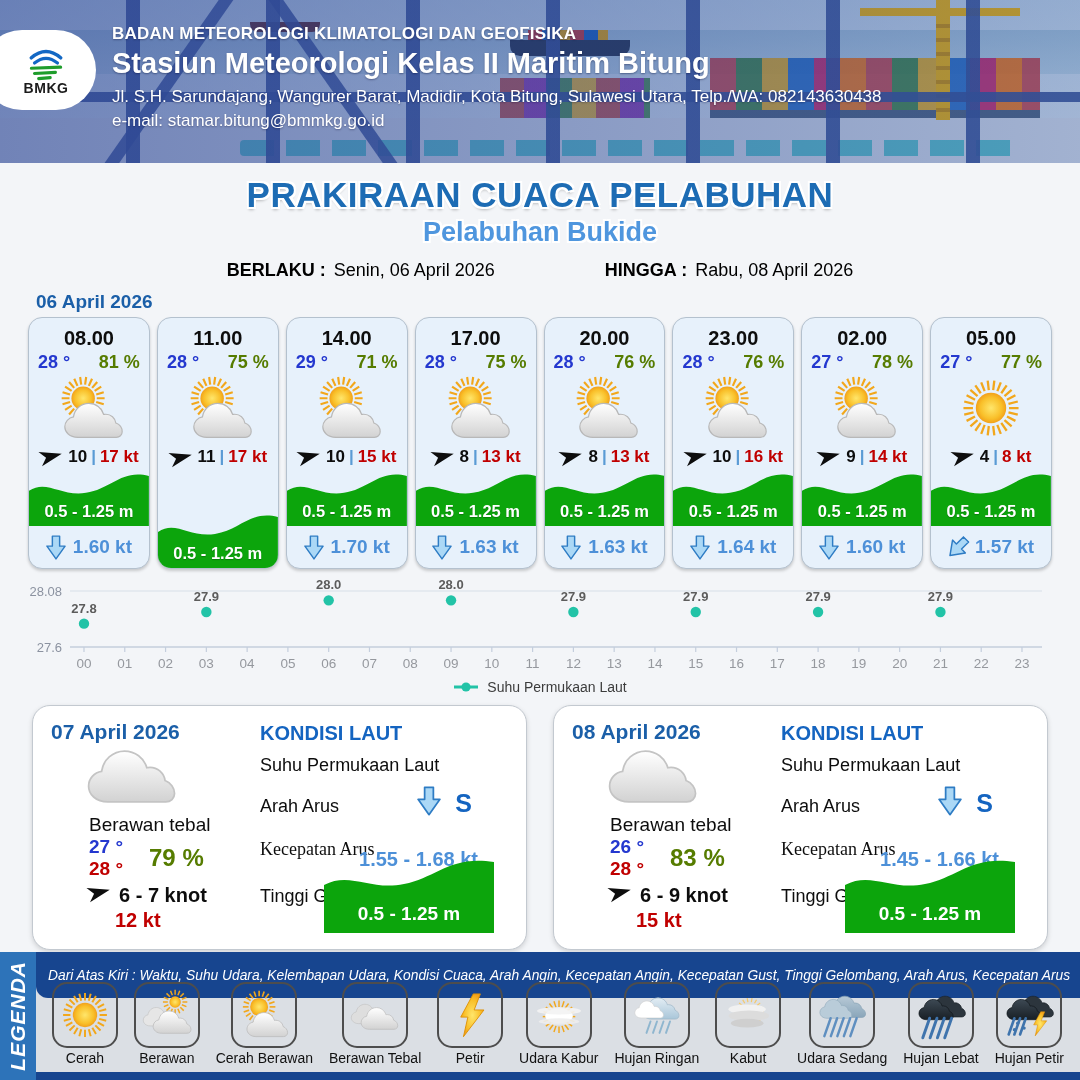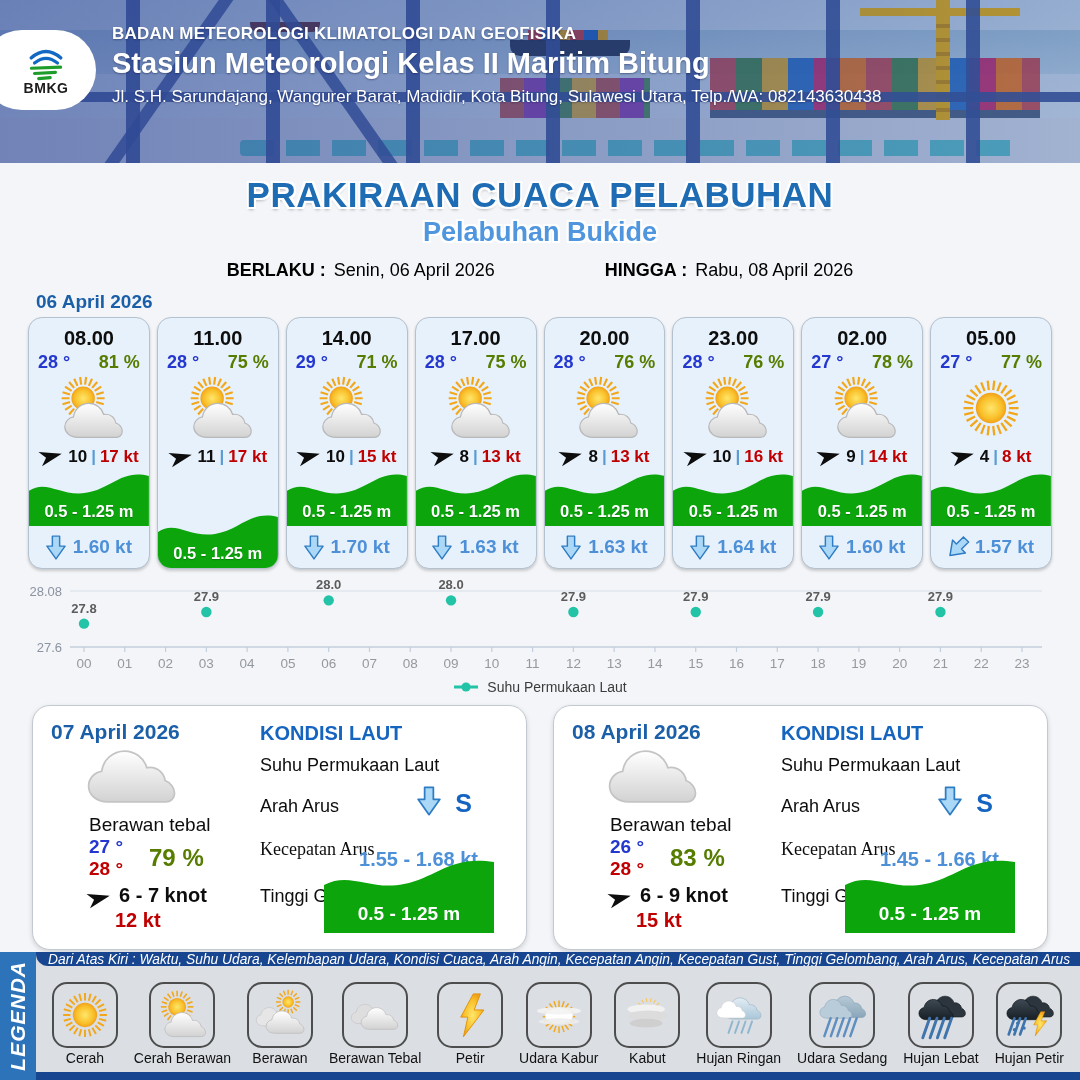--- a/index.html
+++ b/index.html
@@ -78,21 +78,21 @@
     height:245px;padding:14px 18px;display:flex;}
   .d-left{width:44%;position:relative;}
   .d-date{font-size:21px;font-weight:bold;color:#1b5fa8;}
   .d-ico{margin:2px 0 0 34px;}
   .d-cond{font-size:19px;color:#0d0d0d;margin:2px 0 0 38px;}
   .d-tt{display:flex;align-items:center;margin-left:38px;}
   .d-temps{display:flex;flex-direction:column;line-height:1.15;}
   .d-tmin{color:#2438cf;font-weight:bold;font-size:19px;}
   .d-tmax{color:#c00000;font-weight:bold;font-size:19px;}
   .d-hum{color:#567c00;font-weight:bold;font-size:24px;margin-left:26px;}
-  .d-wind{display:flex;align-items:flex-end;gap:8px;margin:4px 0 0 36px;font-size:20px;font-weight:bold;color:#0d0d0d;}
+  .d-wind{display:flex;align-items:flex-start;gap:8px;margin:4px 0 0 36px;font-size:20px;font-weight:bold;color:#0d0d0d;}
   .d-wind .wa{display:inline-flex;transform:rotate(-14deg);}
   .d-gust{color:#c00000;font-weight:bold;font-size:20px;margin:2px 0 0 64px;}
   .d-right{flex:1;position:relative;padding-left:8px;}
   .k-head{font-size:20px;font-weight:bold;color:#1464c0;margin-top:2px;}
   .k-label{font-size:18px;color:#0d0d0d;}
   .k-l1{margin-top:10px;}
   .k-l2{margin-top:20px;}
   .k-l3{margin-top:22px;font-family:Liberation Serif, serif;}
   .k-l4{margin-top:26px;}
   .k-dir{position:absolute;right:36px;top:66px;display:flex;align-items:center;gap:14px;}
@@ -100,21 +100,21 @@
   .k-speed{position:absolute;right:30px;top:128px;font-size:20px;font-weight:bold;color:#4d90d8;}
   .k-wave{position:absolute;right:14px;bottom:2px;width:170px;height:80px;}
   .k-wave svg{position:absolute;inset:0;}
   .k-wavetext{position:absolute;left:0;right:0;bottom:8px;text-align:center;color:#fff;font-weight:bold;font-size:19px;}
 
   
   .legend{position:absolute;left:0;right:0;bottom:0;height:128px;background:#dbdfe4;}
   .leg-bottom{position:absolute;left:0;right:0;bottom:0;height:8px;background:#17458f;}
   .leg-strip{position:absolute;left:0;top:0;bottom:0;width:36px;background:#2d73b9;z-index:2;display:flex;align-items:center;justify-content:center;}
   .leg-strip span{writing-mode:vertical-rl;transform:rotate(180deg);color:#fff;font-weight:bold;font-style:italic;font-size:21px;letter-spacing:1px;}
-  .leg-note{position:absolute;left:36px;right:0;top:0;height:14px;background:#17458f;color:#fff;font-style:italic;font-size:13.8px;
+  .leg-note{position:absolute;left:36px;right:0;top:0;height:46px;background:#17458f;color:#fff;font-style:italic;font-size:13.8px;
     display:flex;align-items:center;padding-left:12px;border-radius:0 0 0 12px;white-space:nowrap;overflow:hidden;}
   .leg-items{position:absolute;left:36px;right:0;top:30px;bottom:8px;display:flex;justify-content:space-evenly;}
   .leg-item{display:flex;flex-direction:column;align-items:center;gap:2px;}
   .leg-box{width:66px;height:66px;border:2px solid #4d4d4d;border-radius:15px;display:flex;align-items:center;justify-content:center;}
   .leg-label{font-size:14px;color:#111;}
 </style>
 </head>
 <body>
 
 <svg width="0" height="0" style="position:absolute" aria-hidden="true">
@@ -167,20 +167,21 @@
         <path d="M8 23 L36 22" stroke="#1f9d2c" stroke-width="3" stroke-linecap="round"></path>
         <path d="M11 28 L31 27" stroke="#1f9d2c" stroke-width="3" stroke-linecap="round"></path>
         <path d="M15 33 L26 32" stroke="#1f9d2c" stroke-width="3" stroke-linecap="round"></path>
       </svg>
       <span class="logo-txt">BMKG</span>
     </div>
     <div class="hdr-text">
       <div class="hdr-agency">BADAN METEOROLOGI KLIMATOLOGI DAN GEOFISIKA</div>
       <div class="hdr-station">Stasiun Meteorologi Kelas II Maritim Bitung</div>
       <div class="hdr-addr">Jl. S.H. Sarundajang, Wangurer Barat, Madidir, Kota Bitung, Sulawesi Utara, Telp./WA: 082143630438</div>
+      <div class="hdr-mail">e-mail: stamar.bitung@bmmkg.go.id</div>
     </div>
   </header>
 
   <section class="titlebox">
     <h1 class="title-main">PRAKIRAAN CUACA PELABUHAN</h1>
     <h2 class="title-sub">Pelabuhan Bukide</h2>
     <div class="validity">
       <span><b>BERLAKU :</b><span>Senin, 06 April 2026</span></span>
       <span><b>HINGGA :</b><span>Rabu, 08 April 2026</span></span>
     </div>
@@ -885,20 +886,50 @@
               <line x1="47.6" y1="23.0" x2="55.4" y2="18.5" stroke="#f2a71b" stroke-width="2.4"></line>
               <line x1="49.4" y1="27.3" x2="58.1" y2="25.0" stroke="#f2a71b" stroke-width="2.4"></line>
               <circle cx="32" cy="32" r="15" fill="url(#gsun)"></circle>
             </svg>
           </div>
    <div class="leg-label">Cerah</div>
  </div>
  <div class="leg-item">
    <div class="leg-box">
             <svg width="52" height="52" viewBox="0 0 64 64">
+              <line x1="51.0" y1="16.0" x2="57.0" y2="16.0" stroke="#f2a71b" stroke-width="1.8"></line>
+              <line x1="50.3" y1="19.4" x2="55.9" y2="21.7" stroke="#f2a71b" stroke-width="1.8"></line>
+              <line x1="48.4" y1="22.4" x2="52.6" y2="26.6" stroke="#f2a71b" stroke-width="1.8"></line>
+              <line x1="45.4" y1="24.3" x2="47.7" y2="29.9" stroke="#f2a71b" stroke-width="1.8"></line>
+              <line x1="42.0" y1="25.0" x2="42.0" y2="31.0" stroke="#f2a71b" stroke-width="1.8"></line>
+              <line x1="38.6" y1="24.3" x2="36.3" y2="29.9" stroke="#f2a71b" stroke-width="1.8"></line>
+              <line x1="35.6" y1="22.4" x2="31.4" y2="26.6" stroke="#f2a71b" stroke-width="1.8"></line>
+              <line x1="33.7" y1="19.4" x2="28.1" y2="21.7" stroke="#f2a71b" stroke-width="1.8"></line>
+              <line x1="33.0" y1="16.0" x2="27.0" y2="16.0" stroke="#f2a71b" stroke-width="1.8"></line>
+              <line x1="33.7" y1="12.6" x2="28.1" y2="10.3" stroke="#f2a71b" stroke-width="1.8"></line>
+              <line x1="35.6" y1="9.6" x2="31.4" y2="5.4" stroke="#f2a71b" stroke-width="1.8"></line>
+              <line x1="38.6" y1="7.7" x2="36.3" y2="2.1" stroke="#f2a71b" stroke-width="1.8"></line>
+              <line x1="42.0" y1="7.0" x2="42.0" y2="1.0" stroke="#f2a71b" stroke-width="1.8"></line>
+              <line x1="45.4" y1="7.7" x2="47.7" y2="2.1" stroke="#f2a71b" stroke-width="1.8"></line>
+              <line x1="48.4" y1="9.6" x2="52.6" y2="5.4" stroke="#f2a71b" stroke-width="1.8"></line>
+              <line x1="50.3" y1="12.6" x2="55.9" y2="10.3" stroke="#f2a71b" stroke-width="1.8"></line>
+              <circle cx="42" cy="16" r="7" fill="url(#gsun)"></circle>
+              <g transform="translate(2,22) scale(0.78)">
+                <path d="M12 30 C5 30 1 25.5 1 21 C1 16.8 4.2 13.2 8.4 12.6 C9.3 6 14.8 1 21.5 1 C27.5 1 32.6 5 34.2 10.5 C35 10.4 35.5 10.3 36 10.3 C40.4 10.3 44 13.6 44.6 17.8 C47.8 19 50 22 50 25.2 C50 28 47.8 30 45 30 Z" fill="#e6e6e6" stroke="#c2c2c2" stroke-width="1"></path>
+              </g>
+              <g transform="translate(14,26) scale(0.95)">
+                <path d="M12 30 C5 30 1 25.5 1 21 C1 16.8 4.2 13.2 8.4 12.6 C9.3 6 14.8 1 21.5 1 C27.5 1 32.6 5 34.2 10.5 C35 10.4 35.5 10.3 36 10.3 C40.4 10.3 44 13.6 44.6 17.8 C47.8 19 50 22 50 25.2 C50 28 47.8 30 45 30 Z" fill="url(#gcloud)" stroke="#bdbdbd" stroke-width="1"></path>
+              </g>
+            </svg>
+          </div>
+   <div class="leg-label">Berawan</div>
+ </div>
+ <div class="leg-item">
+   <div class="leg-box">
+            <svg width="52" height="52" viewBox="0 0 64 64">
               <line x1="39.0" y1="22.0" x2="46.0" y2="22.0" stroke="#f2a71b" stroke-width="2"></line>
               <line x1="38.4" y1="26.0" x2="45.0" y2="28.2" stroke="#f2a71b" stroke-width="2"></line>
               <line x1="36.5" y1="29.6" x2="42.2" y2="33.8" stroke="#f2a71b" stroke-width="2"></line>
               <line x1="33.6" y1="32.5" x2="37.8" y2="38.2" stroke="#f2a71b" stroke-width="2"></line>
               <line x1="30.0" y1="34.4" x2="32.2" y2="41.0" stroke="#f2a71b" stroke-width="2"></line>
               <line x1="26.0" y1="35.0" x2="26.0" y2="42.0" stroke="#f2a71b" stroke-width="2"></line>
               <line x1="22.0" y1="34.4" x2="19.8" y2="41.0" stroke="#f2a71b" stroke-width="2"></line>
               <line x1="18.4" y1="32.5" x2="14.2" y2="38.2" stroke="#f2a71b" stroke-width="2"></line>
               <line x1="15.5" y1="29.6" x2="9.8" y2="33.8" stroke="#f2a71b" stroke-width="2"></line>
               <line x1="13.6" y1="26.0" x2="7.0" y2="28.2" stroke="#f2a71b" stroke-width="2"></line>
@@ -912,50 +943,20 @@
               <line x1="33.6" y1="11.5" x2="37.8" y2="5.8" stroke="#f2a71b" stroke-width="2"></line>
               <line x1="36.5" y1="14.4" x2="42.2" y2="10.2" stroke="#f2a71b" stroke-width="2"></line>
               <line x1="38.4" y1="18.0" x2="45.0" y2="15.8" stroke="#f2a71b" stroke-width="2"></line>
               <circle cx="26" cy="22" r="11" fill="url(#gsun)"></circle>
               <g transform="translate(10,28) scale(1.02)">
                 <path d="M12 30 C5 30 1 25.5 1 21 C1 16.8 4.2 13.2 8.4 12.6 C9.3 6 14.8 1 21.5 1 C27.5 1 32.6 5 34.2 10.5 C35 10.4 35.5 10.3 36 10.3 C40.4 10.3 44 13.6 44.6 17.8 C47.8 19 50 22 50 25.2 C50 28 47.8 30 45 30 Z" fill="url(#gcloud)" stroke="#bdbdbd" stroke-width="1"></path>
               </g>
             </svg>
           </div>
    <div class="leg-label">Cerah Berawan</div>
- </div>
- <div class="leg-item">
-   <div class="leg-box">
-            <svg width="52" height="52" viewBox="0 0 64 64">
-              <line x1="51.0" y1="16.0" x2="57.0" y2="16.0" stroke="#f2a71b" stroke-width="1.8"></line>
-              <line x1="50.3" y1="19.4" x2="55.9" y2="21.7" stroke="#f2a71b" stroke-width="1.8"></line>
-              <line x1="48.4" y1="22.4" x2="52.6" y2="26.6" stroke="#f2a71b" stroke-width="1.8"></line>
-              <line x1="45.4" y1="24.3" x2="47.7" y2="29.9" stroke="#f2a71b" stroke-width="1.8"></line>
-              <line x1="42.0" y1="25.0" x2="42.0" y2="31.0" stroke="#f2a71b" stroke-width="1.8"></line>
-              <line x1="38.6" y1="24.3" x2="36.3" y2="29.9" stroke="#f2a71b" stroke-width="1.8"></line>
-              <line x1="35.6" y1="22.4" x2="31.4" y2="26.6" stroke="#f2a71b" stroke-width="1.8"></line>
-              <line x1="33.7" y1="19.4" x2="28.1" y2="21.7" stroke="#f2a71b" stroke-width="1.8"></line>
-              <line x1="33.0" y1="16.0" x2="27.0" y2="16.0" stroke="#f2a71b" stroke-width="1.8"></line>
-              <line x1="33.7" y1="12.6" x2="28.1" y2="10.3" stroke="#f2a71b" stroke-width="1.8"></line>
-              <line x1="35.6" y1="9.6" x2="31.4" y2="5.4" stroke="#f2a71b" stroke-width="1.8"></line>
-              <line x1="38.6" y1="7.7" x2="36.3" y2="2.1" stroke="#f2a71b" stroke-width="1.8"></line>
-              <line x1="42.0" y1="7.0" x2="42.0" y2="1.0" stroke="#f2a71b" stroke-width="1.8"></line>
-              <line x1="45.4" y1="7.7" x2="47.7" y2="2.1" stroke="#f2a71b" stroke-width="1.8"></line>
-              <line x1="48.4" y1="9.6" x2="52.6" y2="5.4" stroke="#f2a71b" stroke-width="1.8"></line>
-              <line x1="50.3" y1="12.6" x2="55.9" y2="10.3" stroke="#f2a71b" stroke-width="1.8"></line>
-              <circle cx="42" cy="16" r="7" fill="url(#gsun)"></circle>
-              <g transform="translate(2,22) scale(0.78)">
-                <path d="M12 30 C5 30 1 25.5 1 21 C1 16.8 4.2 13.2 8.4 12.6 C9.3 6 14.8 1 21.5 1 C27.5 1 32.6 5 34.2 10.5 C35 10.4 35.5 10.3 36 10.3 C40.4 10.3 44 13.6 44.6 17.8 C47.8 19 50 22 50 25.2 C50 28 47.8 30 45 30 Z" fill="#e6e6e6" stroke="#c2c2c2" stroke-width="1"></path>
-              </g>
-              <g transform="translate(14,26) scale(0.95)">
-                <path d="M12 30 C5 30 1 25.5 1 21 C1 16.8 4.2 13.2 8.4 12.6 C9.3 6 14.8 1 21.5 1 C27.5 1 32.6 5 34.2 10.5 C35 10.4 35.5 10.3 36 10.3 C40.4 10.3 44 13.6 44.6 17.8 C47.8 19 50 22 50 25.2 C50 28 47.8 30 45 30 Z" fill="url(#gcloud)" stroke="#bdbdbd" stroke-width="1"></path>
-              </g>
-            </svg>
-          </div>
-   <div class="leg-label">Berawan</div>
  </div>
  <div class="leg-item">
    <div class="leg-box">
             <svg width="52" height="52" viewBox="0 0 64 64">
               <g transform="translate(2,18) scale(0.82)">
                 <path d="M12 30 C5 30 1 25.5 1 21 C1 16.8 4.2 13.2 8.4 12.6 C9.3 6 14.8 1 21.5 1 C27.5 1 32.6 5 34.2 10.5 C35 10.4 35.5 10.3 36 10.3 C40.4 10.3 44 13.6 44.6 17.8 C47.8 19 50 22 50 25.2 C50 28 47.8 30 45 30 Z" fill="#dedede" stroke="#c2c2c2" stroke-width="1"></path>
               </g>
               <g transform="translate(14,22) scale(0.92)">
                 <path d="M12 30 C5 30 1 25.5 1 21 C1 16.8 4.2 13.2 8.4 12.6 C9.3 6 14.8 1 21.5 1 C27.5 1 32.6 5 34.2 10.5 C35 10.4 35.5 10.3 36 10.3 C40.4 10.3 44 13.6 44.6 17.8 C47.8 19 50 22 50 25.2 C50 28 47.8 30 45 30 Z" fill="url(#gcloud)" stroke="#bdbdbd" stroke-width="1"></path>
               </g>
@@ -999,20 +1000,37 @@
               <ellipse cx="32" cy="33" rx="17" ry="9" fill="#ffffff"></ellipse>
               <ellipse cx="32" cy="27" rx="27" ry="4.5" fill="#f3f3f3" opacity=".9"></ellipse>
               <ellipse cx="32" cy="40" rx="25" ry="4" fill="#ededed" opacity=".9"></ellipse>
             </svg>
           </div>
    <div class="leg-label">Udara Kabur</div>
  </div>
  <div class="leg-item">
    <div class="leg-box">
             <svg width="52" height="52" viewBox="0 0 64 64">
+              <g transform="translate(14,10) scale(0.9)">
+                <path d="M12 30 C5 30 1 25.5 1 21 C1 16.8 4.2 13.2 8.4 12.6 C9.3 6 14.8 1 21.5 1 C27.5 1 32.6 5 34.2 10.5 C35 10.4 35.5 10.3 36 10.3 C40.4 10.3 44 13.6 44.6 17.8 C47.8 19 50 22 50 25.2 C50 28 47.8 30 45 30 Z" fill="url(#gblue)" stroke="#9fb8c8" stroke-width="1"></path>
+              </g>
+              <g transform="translate(4,14) scale(0.72)">
+                <path d="M12 30 C5 30 1 25.5 1 21 C1 16.8 4.2 13.2 8.4 12.6 C9.3 6 14.8 1 21.5 1 C27.5 1 32.6 5 34.2 10.5 C35 10.4 35.5 10.3 36 10.3 C40.4 10.3 44 13.6 44.6 17.8 C47.8 19 50 22 50 25.2 C50 28 47.8 30 45 30 Z" fill="#ffffff" stroke="#cfcfcf" stroke-width="1"></path>
+              </g>
+              <line x1="24" y1="40" x2="19.1" y2="54" stroke="#8fb6cf" stroke-width="2.4" stroke-linecap="round"></line>
+              <line x1="32" y1="40" x2="27.1" y2="54" stroke="#8fb6cf" stroke-width="2.4" stroke-linecap="round"></line>
+              <line x1="40" y1="40" x2="35.1" y2="54" stroke="#8fb6cf" stroke-width="2.4" stroke-linecap="round"></line>
+              <line x1="48" y1="40" x2="43.1" y2="54" stroke="#8fb6cf" stroke-width="2.4" stroke-linecap="round"></line>
+            </svg>
+          </div>
+   <div class="leg-label">Hujan Ringan</div>
+ </div>
+ <div class="leg-item">
+   <div class="leg-box">
+            <svg width="52" height="52" viewBox="0 0 64 64">
               <line x1="46.0" y1="28.0" x2="51.0" y2="28.0" stroke="#f5c86a" stroke-width="1.5"></line>
               <line x1="45.3" y1="32.1" x2="50.0" y2="33.8" stroke="#f5c86a" stroke-width="1.5"></line>
               <line x1="43.2" y1="35.7" x2="47.0" y2="38.9" stroke="#f5c86a" stroke-width="1.5"></line>
               <line x1="40.0" y1="38.4" x2="42.5" y2="42.7" stroke="#f5c86a" stroke-width="1.5"></line>
               <line x1="36.1" y1="39.8" x2="37.0" y2="44.7" stroke="#f5c86a" stroke-width="1.5"></line>
               <line x1="31.9" y1="39.8" x2="31.0" y2="44.7" stroke="#f5c86a" stroke-width="1.5"></line>
               <line x1="28.0" y1="38.4" x2="25.5" y2="42.7" stroke="#f5c86a" stroke-width="1.5"></line>
               <line x1="24.8" y1="35.7" x2="21.0" y2="38.9" stroke="#f5c86a" stroke-width="1.5"></line>
               <line x1="22.7" y1="32.1" x2="18.0" y2="33.8" stroke="#f5c86a" stroke-width="1.5"></line>
               <line x1="22.0" y1="28.0" x2="17.0" y2="28.0" stroke="#f5c86a" stroke-width="1.5"></line>
@@ -1028,37 +1046,20 @@
               <ellipse cx="31" cy="25" rx="23" ry="6" fill="#f1f1f1"></ellipse>
               <ellipse cx="33" cy="33" rx="25" ry="6.5" fill="#dcdcdc"></ellipse>
               <ellipse cx="31" cy="42" rx="20" ry="5.5" fill="#cfcfcf"></ellipse>
             </svg>
           </div>
    <div class="leg-label">Kabut</div>
  </div>
  <div class="leg-item">
    <div class="leg-box">
             <svg width="52" height="52" viewBox="0 0 64 64">
-              <g transform="translate(14,10) scale(0.9)">
-                <path d="M12 30 C5 30 1 25.5 1 21 C1 16.8 4.2 13.2 8.4 12.6 C9.3 6 14.8 1 21.5 1 C27.5 1 32.6 5 34.2 10.5 C35 10.4 35.5 10.3 36 10.3 C40.4 10.3 44 13.6 44.6 17.8 C47.8 19 50 22 50 25.2 C50 28 47.8 30 45 30 Z" fill="url(#gblue)" stroke="#9fb8c8" stroke-width="1"></path>
-              </g>
-              <g transform="translate(4,14) scale(0.72)">
-                <path d="M12 30 C5 30 1 25.5 1 21 C1 16.8 4.2 13.2 8.4 12.6 C9.3 6 14.8 1 21.5 1 C27.5 1 32.6 5 34.2 10.5 C35 10.4 35.5 10.3 36 10.3 C40.4 10.3 44 13.6 44.6 17.8 C47.8 19 50 22 50 25.2 C50 28 47.8 30 45 30 Z" fill="#ffffff" stroke="#cfcfcf" stroke-width="1"></path>
-              </g>
-              <line x1="24" y1="40" x2="19.1" y2="54" stroke="#8fb6cf" stroke-width="2.4" stroke-linecap="round"></line>
-              <line x1="32" y1="40" x2="27.1" y2="54" stroke="#8fb6cf" stroke-width="2.4" stroke-linecap="round"></line>
-              <line x1="40" y1="40" x2="35.1" y2="54" stroke="#8fb6cf" stroke-width="2.4" stroke-linecap="round"></line>
-              <line x1="48" y1="40" x2="43.1" y2="54" stroke="#8fb6cf" stroke-width="2.4" stroke-linecap="round"></line>
-            </svg>
-          </div>
-   <div class="leg-label">Hujan Ringan</div>
- </div>
- <div class="leg-item">
-   <div class="leg-box">
-            <svg width="52" height="52" viewBox="0 0 64 64">
               <g transform="translate(16,8) scale(0.9)">
                 <path d="M12 30 C5 30 1 25.5 1 21 C1 16.8 4.2 13.2 8.4 12.6 C9.3 6 14.8 1 21.5 1 C27.5 1 32.6 5 34.2 10.5 C35 10.4 35.5 10.3 36 10.3 C40.4 10.3 44 13.6 44.6 17.8 C47.8 19 50 22 50 25.2 C50 28 47.8 30 45 30 Z" fill="url(#gmid)" stroke="#8aa4b6" stroke-width="1"></path>
               </g>
               <g transform="translate(4,12) scale(0.8)">
                 <path d="M12 30 C5 30 1 25.5 1 21 C1 16.8 4.2 13.2 8.4 12.6 C9.3 6 14.8 1 21.5 1 C27.5 1 32.6 5 34.2 10.5 C35 10.4 35.5 10.3 36 10.3 C40.4 10.3 44 13.6 44.6 17.8 C47.8 19 50 22 50 25.2 C50 28 47.8 30 45 30 Z" fill="#b9ccd9" stroke="#93abbd" stroke-width="1"></path>
               </g>
               <line x1="18" y1="36" x2="10.3" y2="58" stroke="#5f8fc0" stroke-width="3" stroke-linecap="round"></line>
               <line x1="26" y1="36" x2="18.3" y2="58" stroke="#5f8fc0" stroke-width="3" stroke-linecap="round"></line>
               <line x1="34" y1="36" x2="26.3" y2="58" stroke="#5f8fc0" stroke-width="3" stroke-linecap="round"></line>
               <line x1="42" y1="36" x2="34.3" y2="58" stroke="#5f8fc0" stroke-width="3" stroke-linecap="round"></line>

